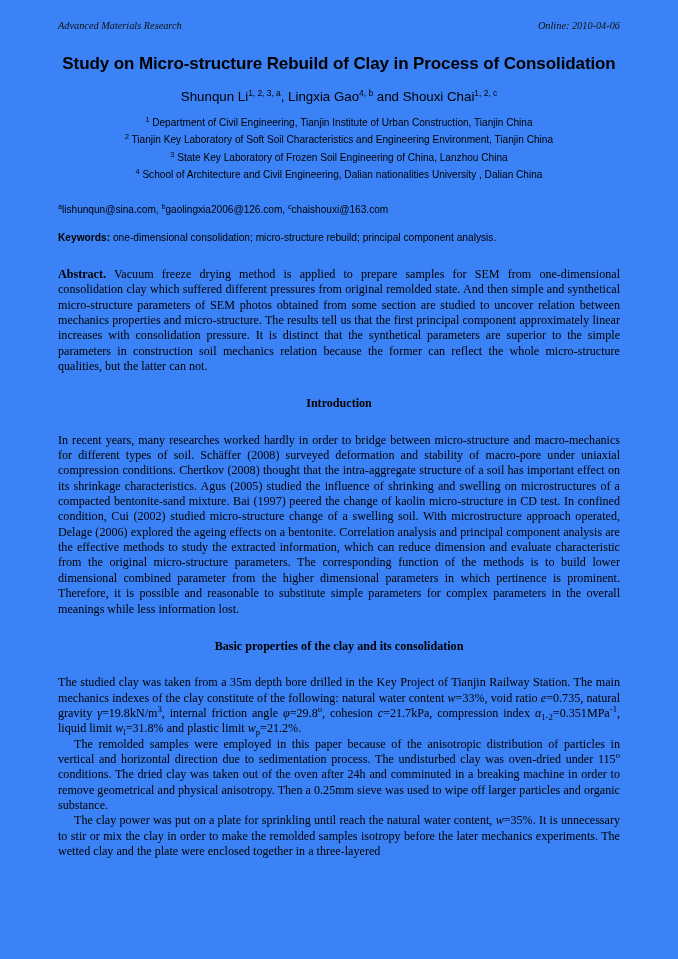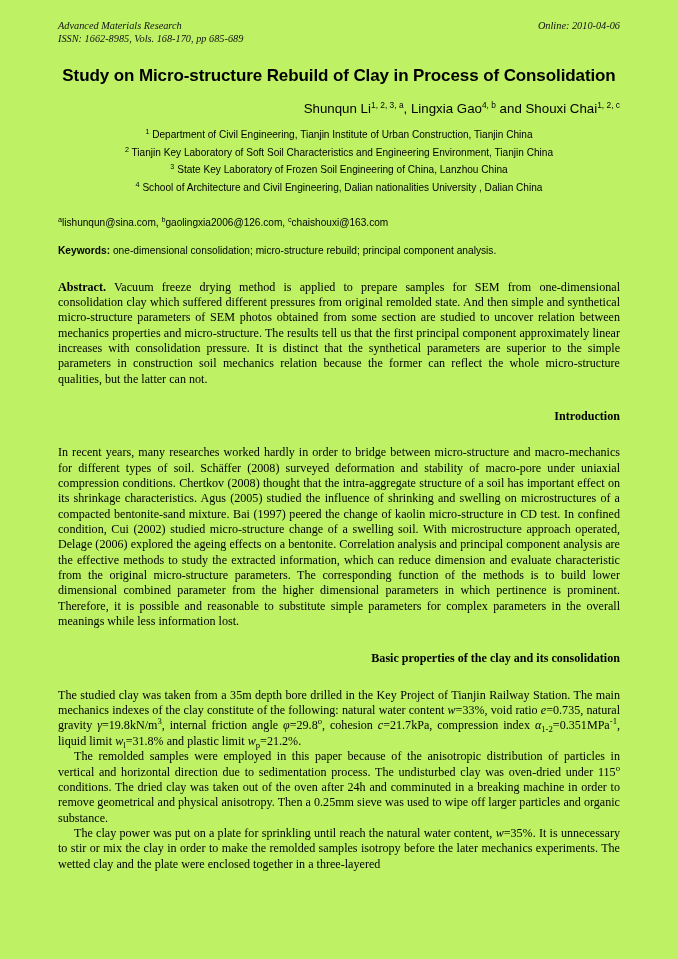--- a/index.html
+++ b/index.html
@@ -12,21 +12,21 @@
     height: 959px;
     overflow: hidden;
     font-family: "Liberation Serif", serif;
     color: #000000;
     -webkit-font-smoothing: antialiased;
   }
   .page {
     position: relative;
     width: 678px;
     height: 959px;
-    background: #bef264;
+    background: #3b82f6;
     box-sizing: border-box;
     padding: 20px 58px 0 58px;
   }
 
   
   .jheader {
     font-family: "Liberation Serif", serif;
     font-style: italic;
     font-size: 10.3px;
     line-height: 12.6px;
@@ -49,21 +49,21 @@
     text-align: center;
     margin-top: 21px;
     letter-spacing: -0.1px;
   }
 
   
   .authors {
     font-family: "Liberation Sans", sans-serif;
     font-size: 13.3px;
     line-height: 16px;
-    text-align: right;
+    text-align: center;
     margin-top: 16px;
   }
   .authors sup { font-size: 8.4px; }
 
   
   .affils {
     font-family: "Liberation Sans", sans-serif;
     font-size: 10.1px;
     line-height: 17.6px;
     text-align: center;
@@ -102,41 +102,40 @@
   }
   .abstract { margin-top: 22px; }
   .abstract .run-in { font-weight: bold; }
 
   .sec-head {
     font-family: "Liberation Serif", serif;
     font-weight: bold;
     font-size: 12.1px;
     line-height: 15.35px;
     margin-top: 22px;
-    text-align: right;
+    text-align: center;
   }
   .after-head { margin-top: 21px; }
   .indent { text-indent: 16px; }
   .par-gap { margin-top: 0px; }
 
   i, .var { font-style: italic; }
   sup { vertical-align: super; font-size: 72%; line-height: 0; }
   sub { vertical-align: sub; font-size: 72%; line-height: 0; }
 </style>
 </head>
 <body>
 
 <div class="page">
 
   <div class="jheader">
     <div class="jheader-top">
       <span class="jheader-line">Advanced Materials Research</span>
       <span class="jheader-right">Online: 2010-04-06</span>
     </div>
-    <div class="jheader-line">ISSN: 1662-8985, Vols. 168-170, pp 685-689</div>
   </div>
 
   <div class="title">Study on Micro-structure Rebuild of Clay in Process of Consolidation</div>
 
   <div class="authors">
     <span>Shunqun Li</span><sup>1, 2, 3, a</sup><span>, </span><span>Lingxia Gao</span><sup>4, b</sup><span> and </span><span>Shouxi Chai</span><sup>1, 2, c</sup>
   </div>
 
   <div class="affils">
     <div class="affil"><sup>1</sup><span> Department of Civil Engineering, Tianjin Institute of Urban Construction, Tianjin China</span></div>

